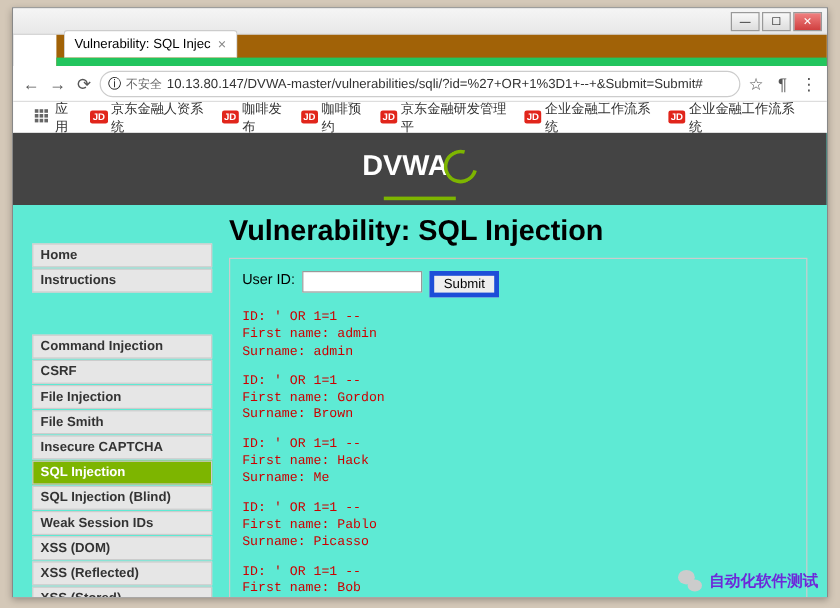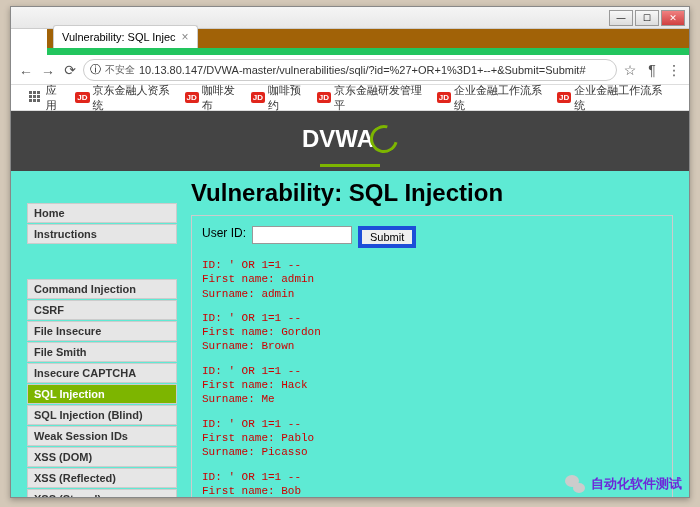--- a/index.html
+++ b/index.html
@@ -126,21 +126,21 @@
       </div>
     <div class="body">
       <div class="sidebar">
         <div class="menu-group" id="mg1">
             <div class="menu-item">Home</div>
             <div class="menu-item">Instructions</div>
           </div>
         <div class="menu-group" id="mg2">
             <div class="menu-item">Command Injection</div>
             <div class="menu-item">CSRF</div>
-            <div class="menu-item">File Insecure</div>
+            <div class="menu-item">File Injection</div>
             <div class="menu-item">File Smith</div>
             <div class="menu-item">Insecure CAPTCHA</div>
             <div class="menu-item active">SQL Injection</div>
             <div class="menu-item">SQL Injection (Blind)</div>
             <div class="menu-item">Weak Session IDs</div>
             <div class="menu-item">XSS (DOM)</div>
             <div class="menu-item">XSS (Reflected)</div>
             <div class="menu-item">XSS (Stored)</div>
           </div>
 

